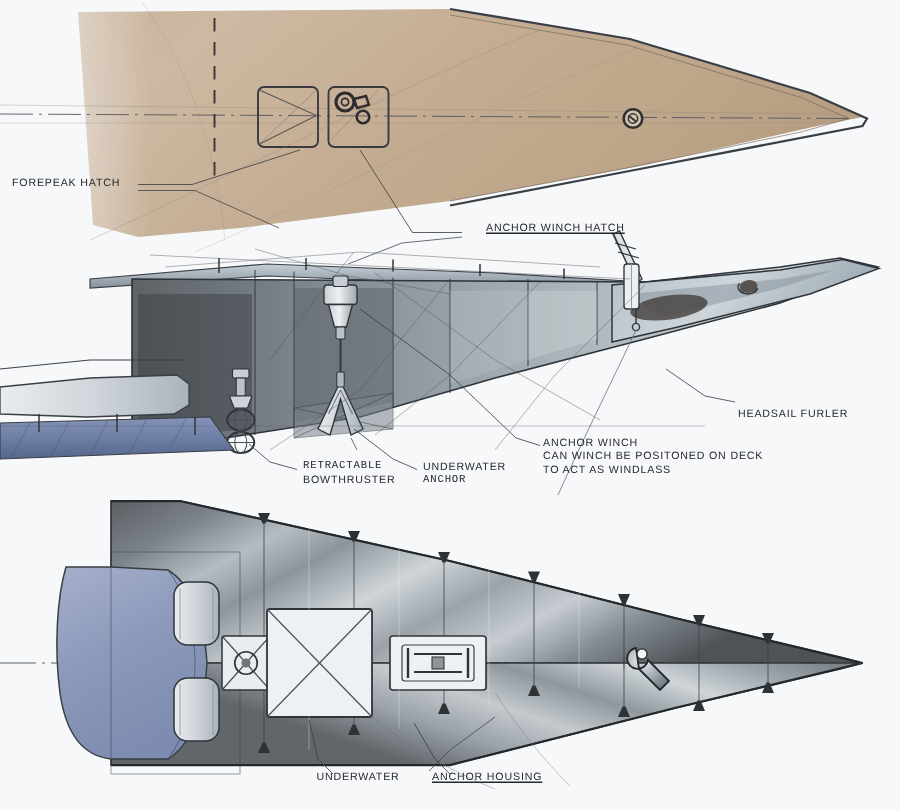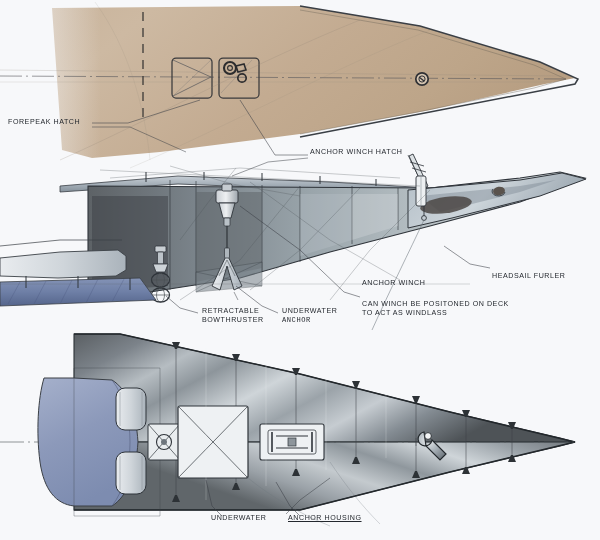--- a/index.html
+++ b/index.html
@@ -362,25 +362,25 @@
     <path d="M 248,478 C 270,496 300,514 330,526" fill="none" stroke="#6d757c" stroke-width="0.5" opacity="0.6"></path>
     <path d="M 330,462 C 346,486 362,506 380,524" fill="none" stroke="#6d757c" stroke-width="0.5" opacity="0.55"></path>
 
     <path d="M 222,516 L 212,506 L 206,480" fill="none" stroke="#3a3f45" stroke-width="0.55"></path>
     <path d="M 300,516 L 290,506 L 276,482" fill="none" stroke="#3a3f45" stroke-width="0.55"></path>
     <path d="M 286,514 L 300,500 L 330,478" fill="none" stroke="#3a3f45" stroke-width="0.5"></path>
   </g>
 </svg>
 
 <div class="lbl" style="left:8px;  top:118px;">FOREPEAK HATCH</div>
-<div class="lbl" style="left:310px;top:148px;">ANCHOR WINCH HATCH</div>
+<div class="lbl" style="left:324px;top:148px;text-decoration:underline;">ANCHOR WINCH HATCH</div>
 <div class="lbl" style="left:492px;top:272px;">HEADSAIL FURLER</div>
-<div class="lbl" style="left:362px;top:279px;text-align:right;">ANCHOR WINCH</div>
+<div class="lbl" style="left:362px;top:291px;text-align:right;">ANCHOR WINCH</div>
 <div class="lbl" style="left:362px;top:300px;">CAN WINCH BE POSITONED ON DECK</div>
 <div class="lbl" style="left:362px;top:309px;text-align:center;">TO ACT AS WINDLASS</div>
-<div class="lbl" style="left:202px;top:307px;">RETRACTABLE</div>
+<div class="lbl" style="left:202px;top:307px;font-family:Liberation Mono, monospace;">RETRACTABLE</div>
 <div class="lbl" style="left:202px;top:316px;">BOWTHRUSTER</div>
 <div class="lbl" style="left:282px;top:307px;">UNDERWATER</div>
 <div class="lbl" style="left:282px;top:316px;font-family:Liberation Mono, monospace;">ANCHOR</div>
 <div class="lbl" style="left:211px;top:514px;">UNDERWATER</div>
 <div class="lbl" style="left:288px;top:514px;text-decoration:underline;">ANCHOR HOUSING</div>
 
 </div>
 
 </body></html>

